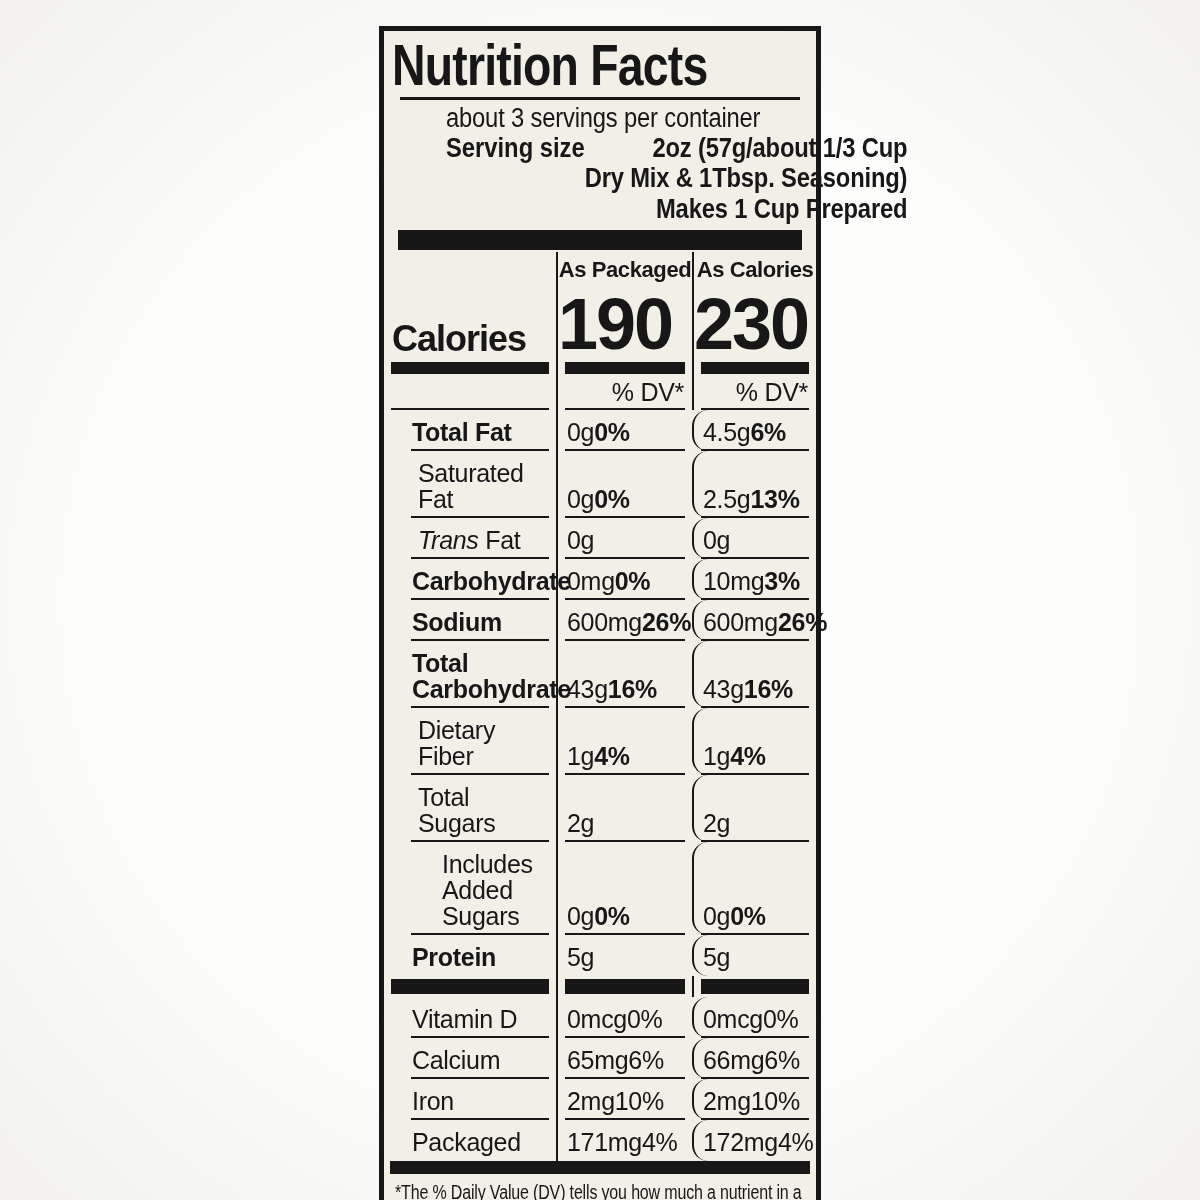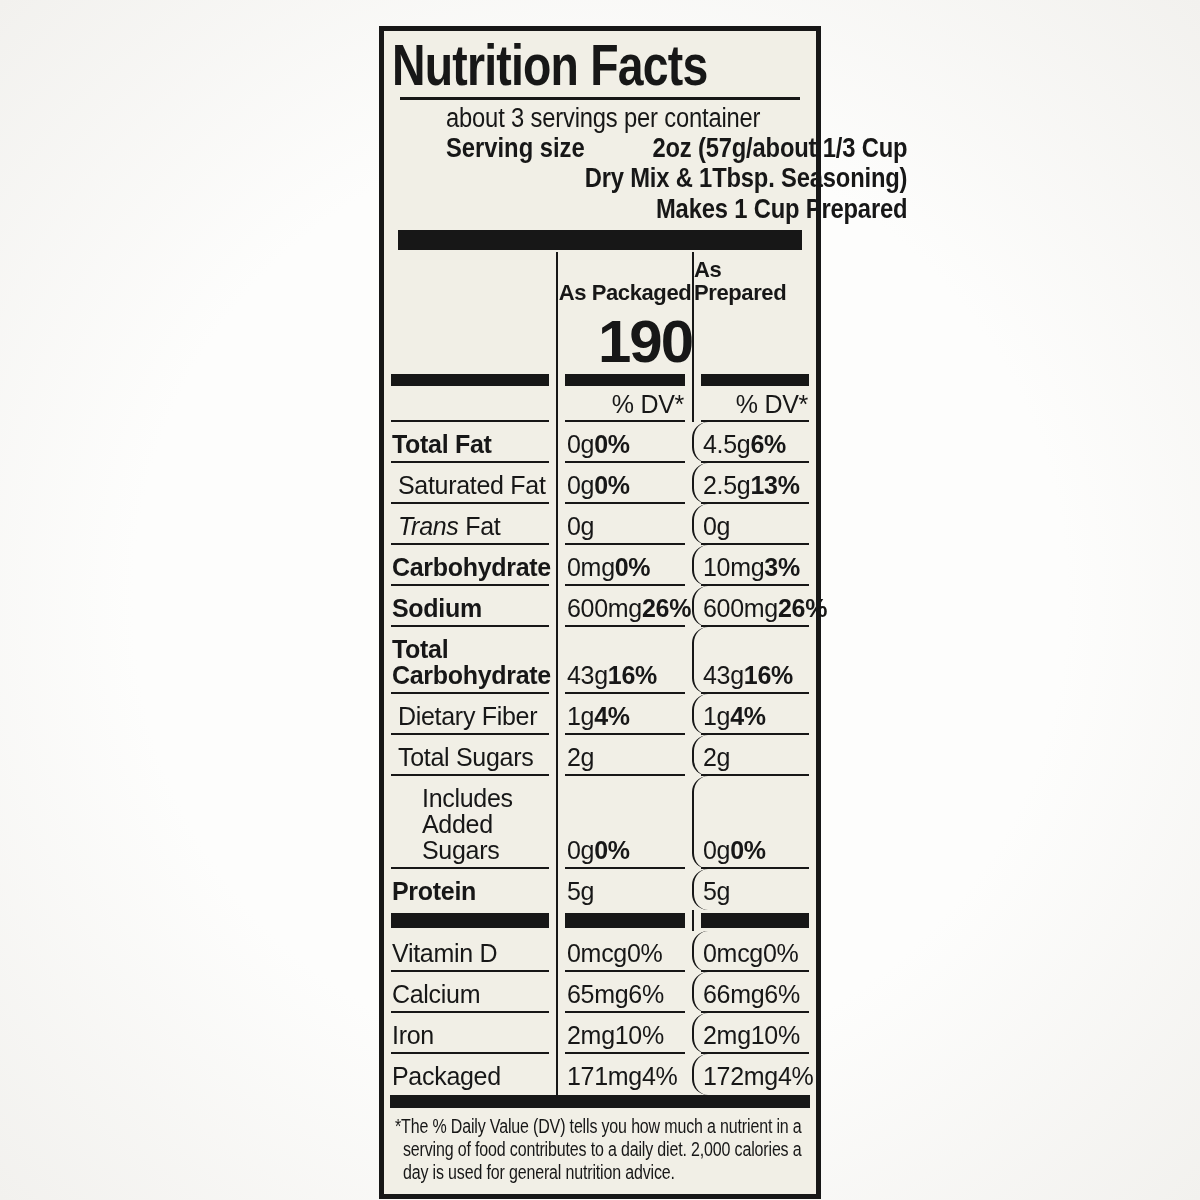--- a/index.html
+++ b/index.html
@@ -50,26 +50,26 @@
   .c2,.c3{border-left:2px solid var(--ink);}
   .hr::after{
     content:"";position:absolute;left:7px;right:7px;bottom:0;height:2px;
     background:var(--ink);
   }
   
   .chead{justify-content:center;padding:7px 0 5px 0;font-size:22px;font-weight:bold;letter-spacing:-.4px;}
   
   .calc{flex-direction:column;align-items:stretch;justify-content:flex-end;padding:4px 0 0 0;}
   .caltxt{font-size:36px;font-weight:bold;letter-spacing:-1px;line-height:1;padding-left:8px;}
-  .calnum{font-size:60px;font-weight:bold;letter-spacing:-2px;line-height:.92;text-align:right;}
+  .calnum{font-size:72px;font-weight:bold;letter-spacing:-2px;line-height:.92;text-align:left;}
   .calbar{height:12px;background:var(--ink);margin:5px 7px 0 7px;}
   
   .dvcell{justify-content:flex-end;padding:5px 8px 5px 0;font-size:25px;font-weight:normal;}
   
-  .name{padding:9px 4px 6px 8px;}
+  .name{padding:9px 4px 6px 8px;margin-left:20px;}
   .val{padding:9px 7px 6px 9px;}
   .val3{padding:9px 6px 6px 9px;border-radius:16px;}
   .amt{font-weight:normal;}
   .pct{font-weight:bold;}
   .pct-reg{font-weight:normal;}
   .b{font-weight:bold;}
   .ind1{padding-left:14px;}
   .ind2{padding-left:38px;}
   .it{font-style:italic;}
   
@@ -105,32 +105,34 @@
       </div>
     </div>
   <div class="fullbar"></div>
   </div>
 
   <div class="grid">
 
     <div class="row">
       <div class="cell c1"></div>
       <div class="cell c2 chead">As Packaged</div>
-      <div class="cell c3 chead">As Prepared</div>
+      <div class="cell c3 chead">As Calories</div>
     </div>
 
     <div class="row">
       <div class="cell c1 calc">
+        <span class="caltxt">Calories</span>
         <div class="calbar"></div>
       </div>
       <div class="cell c2 calc">
         <span class="calnum">190</span>
         <div class="calbar"></div>
       </div>
       <div class="cell c3 calc">
+        <span class="calnum">230</span>
         <div class="calbar"></div>
       </div>
     </div>
 
     <div class="row">
       <div class="cell c1 hr"></div>
       <div class="cell c2 hr dvcell">% DV*</div>
       <div class="cell c3 hr dvcell">% DV*</div>
     </div>
 

